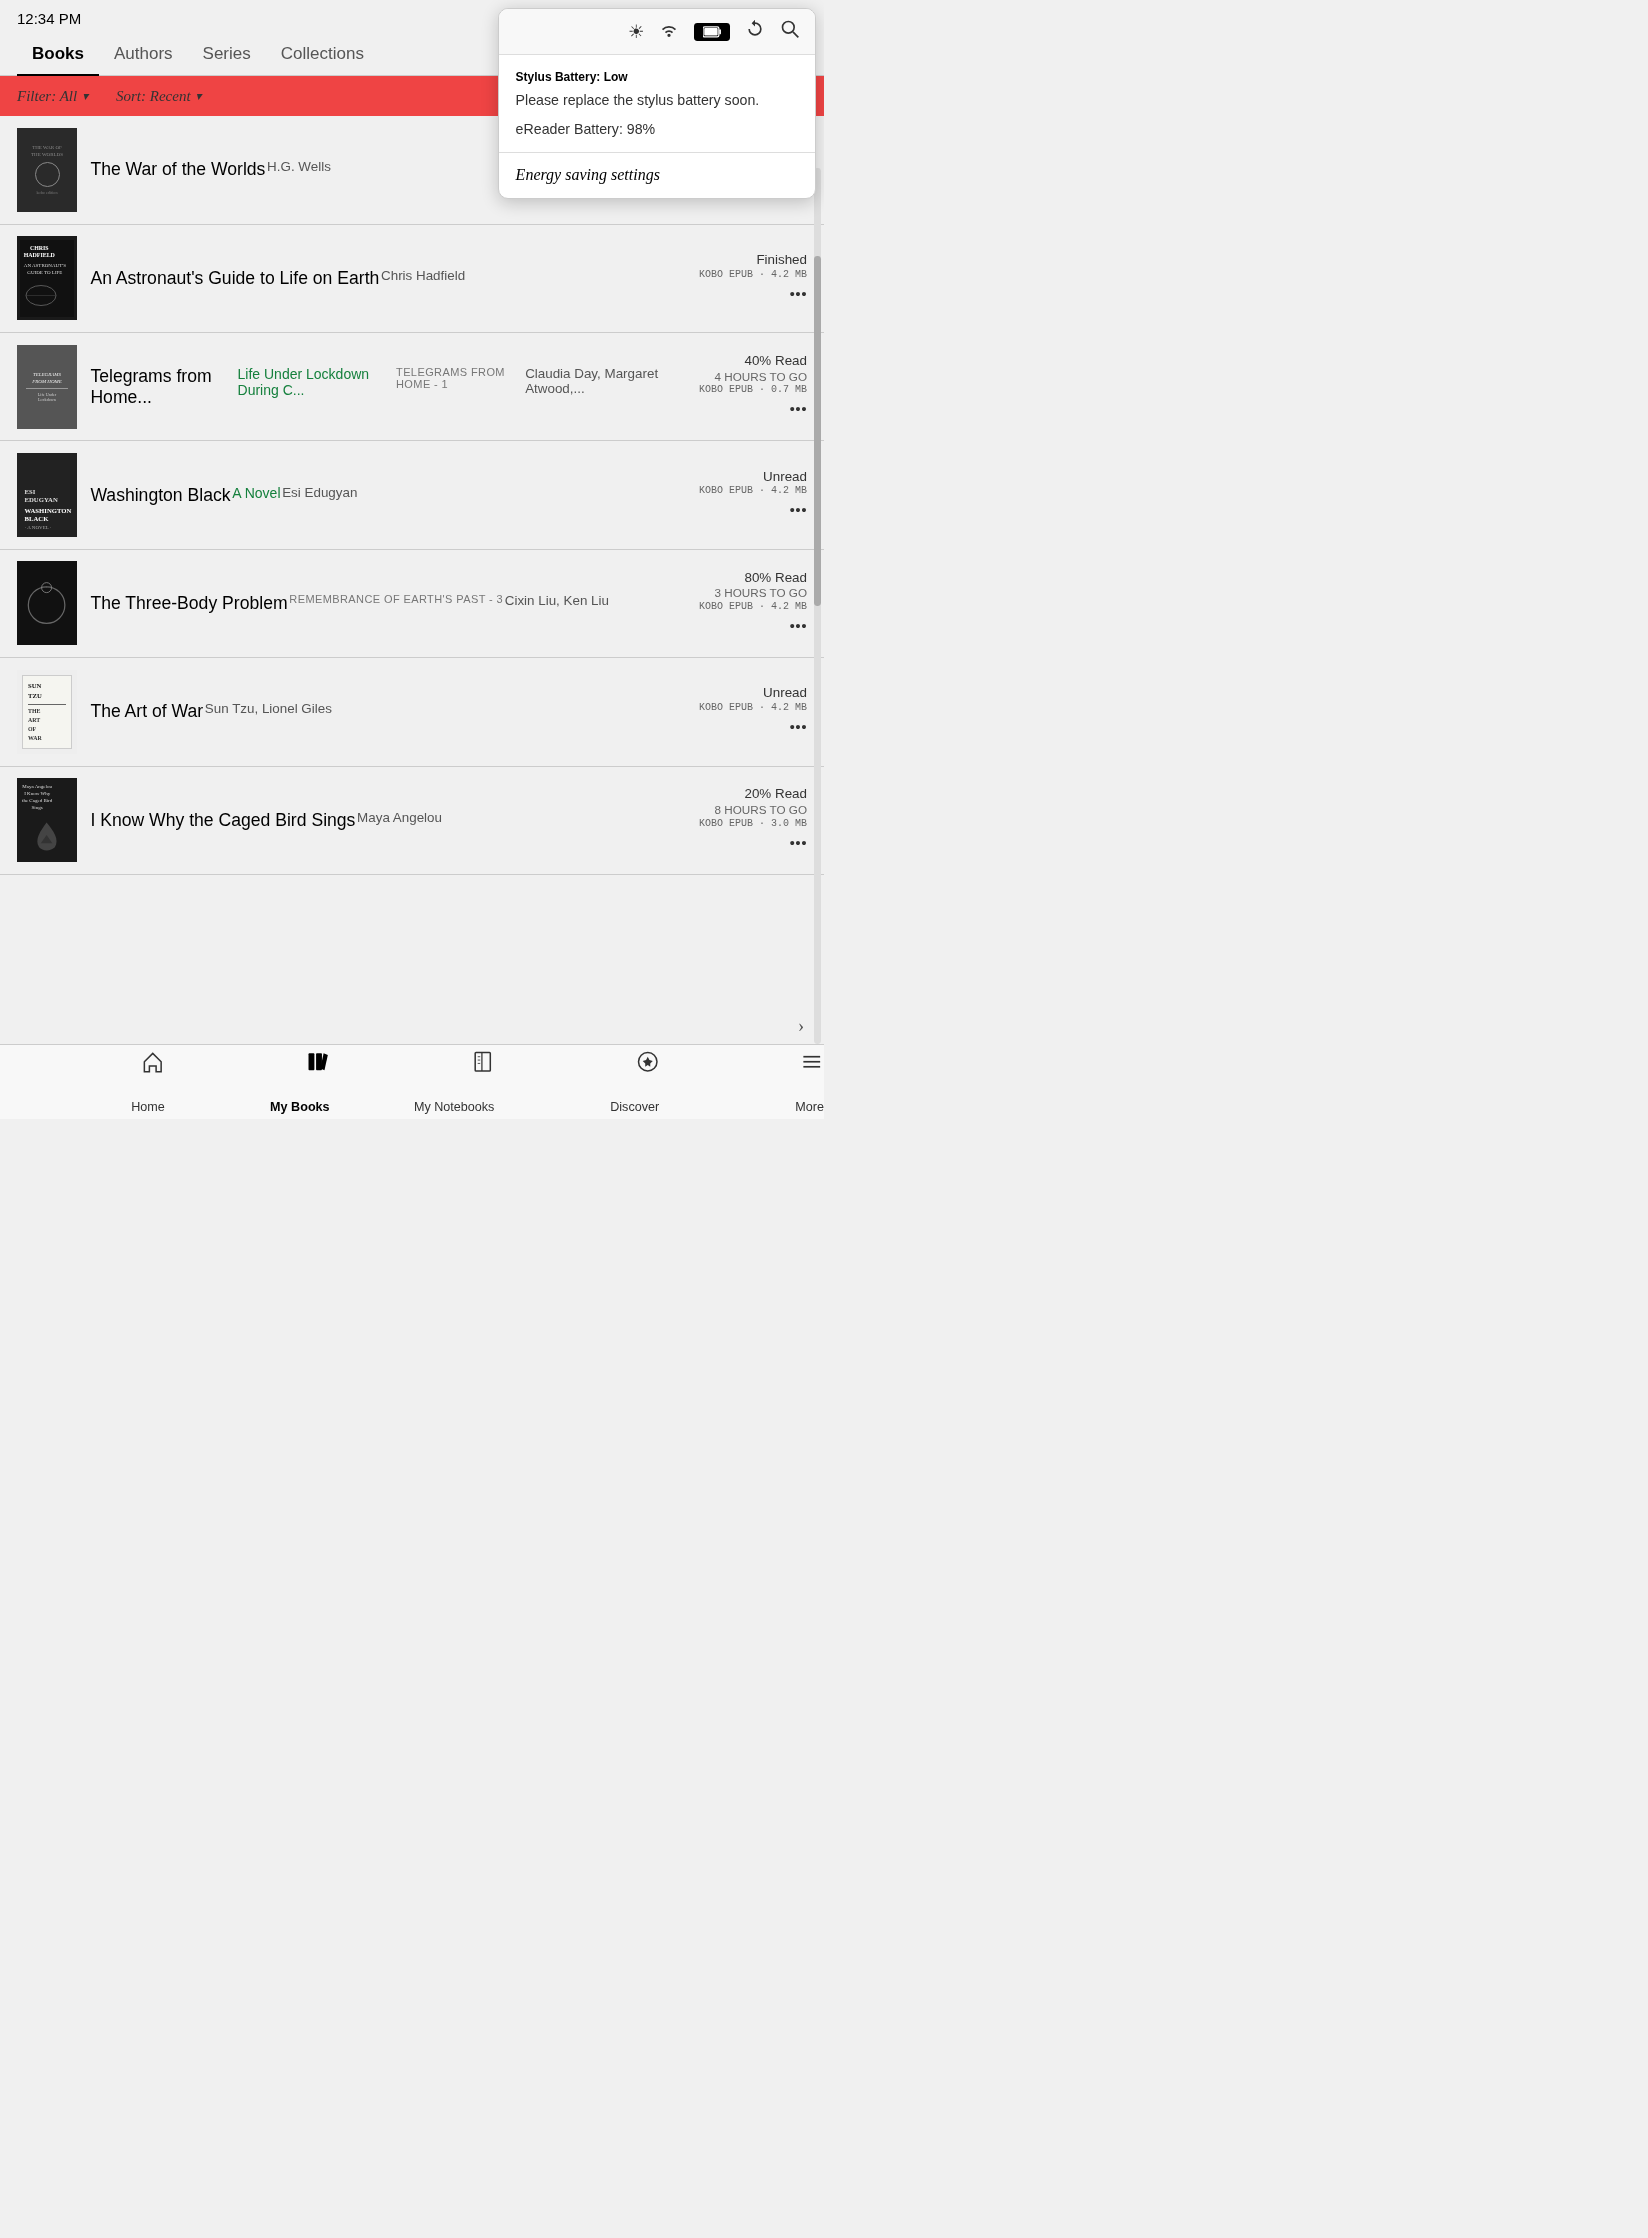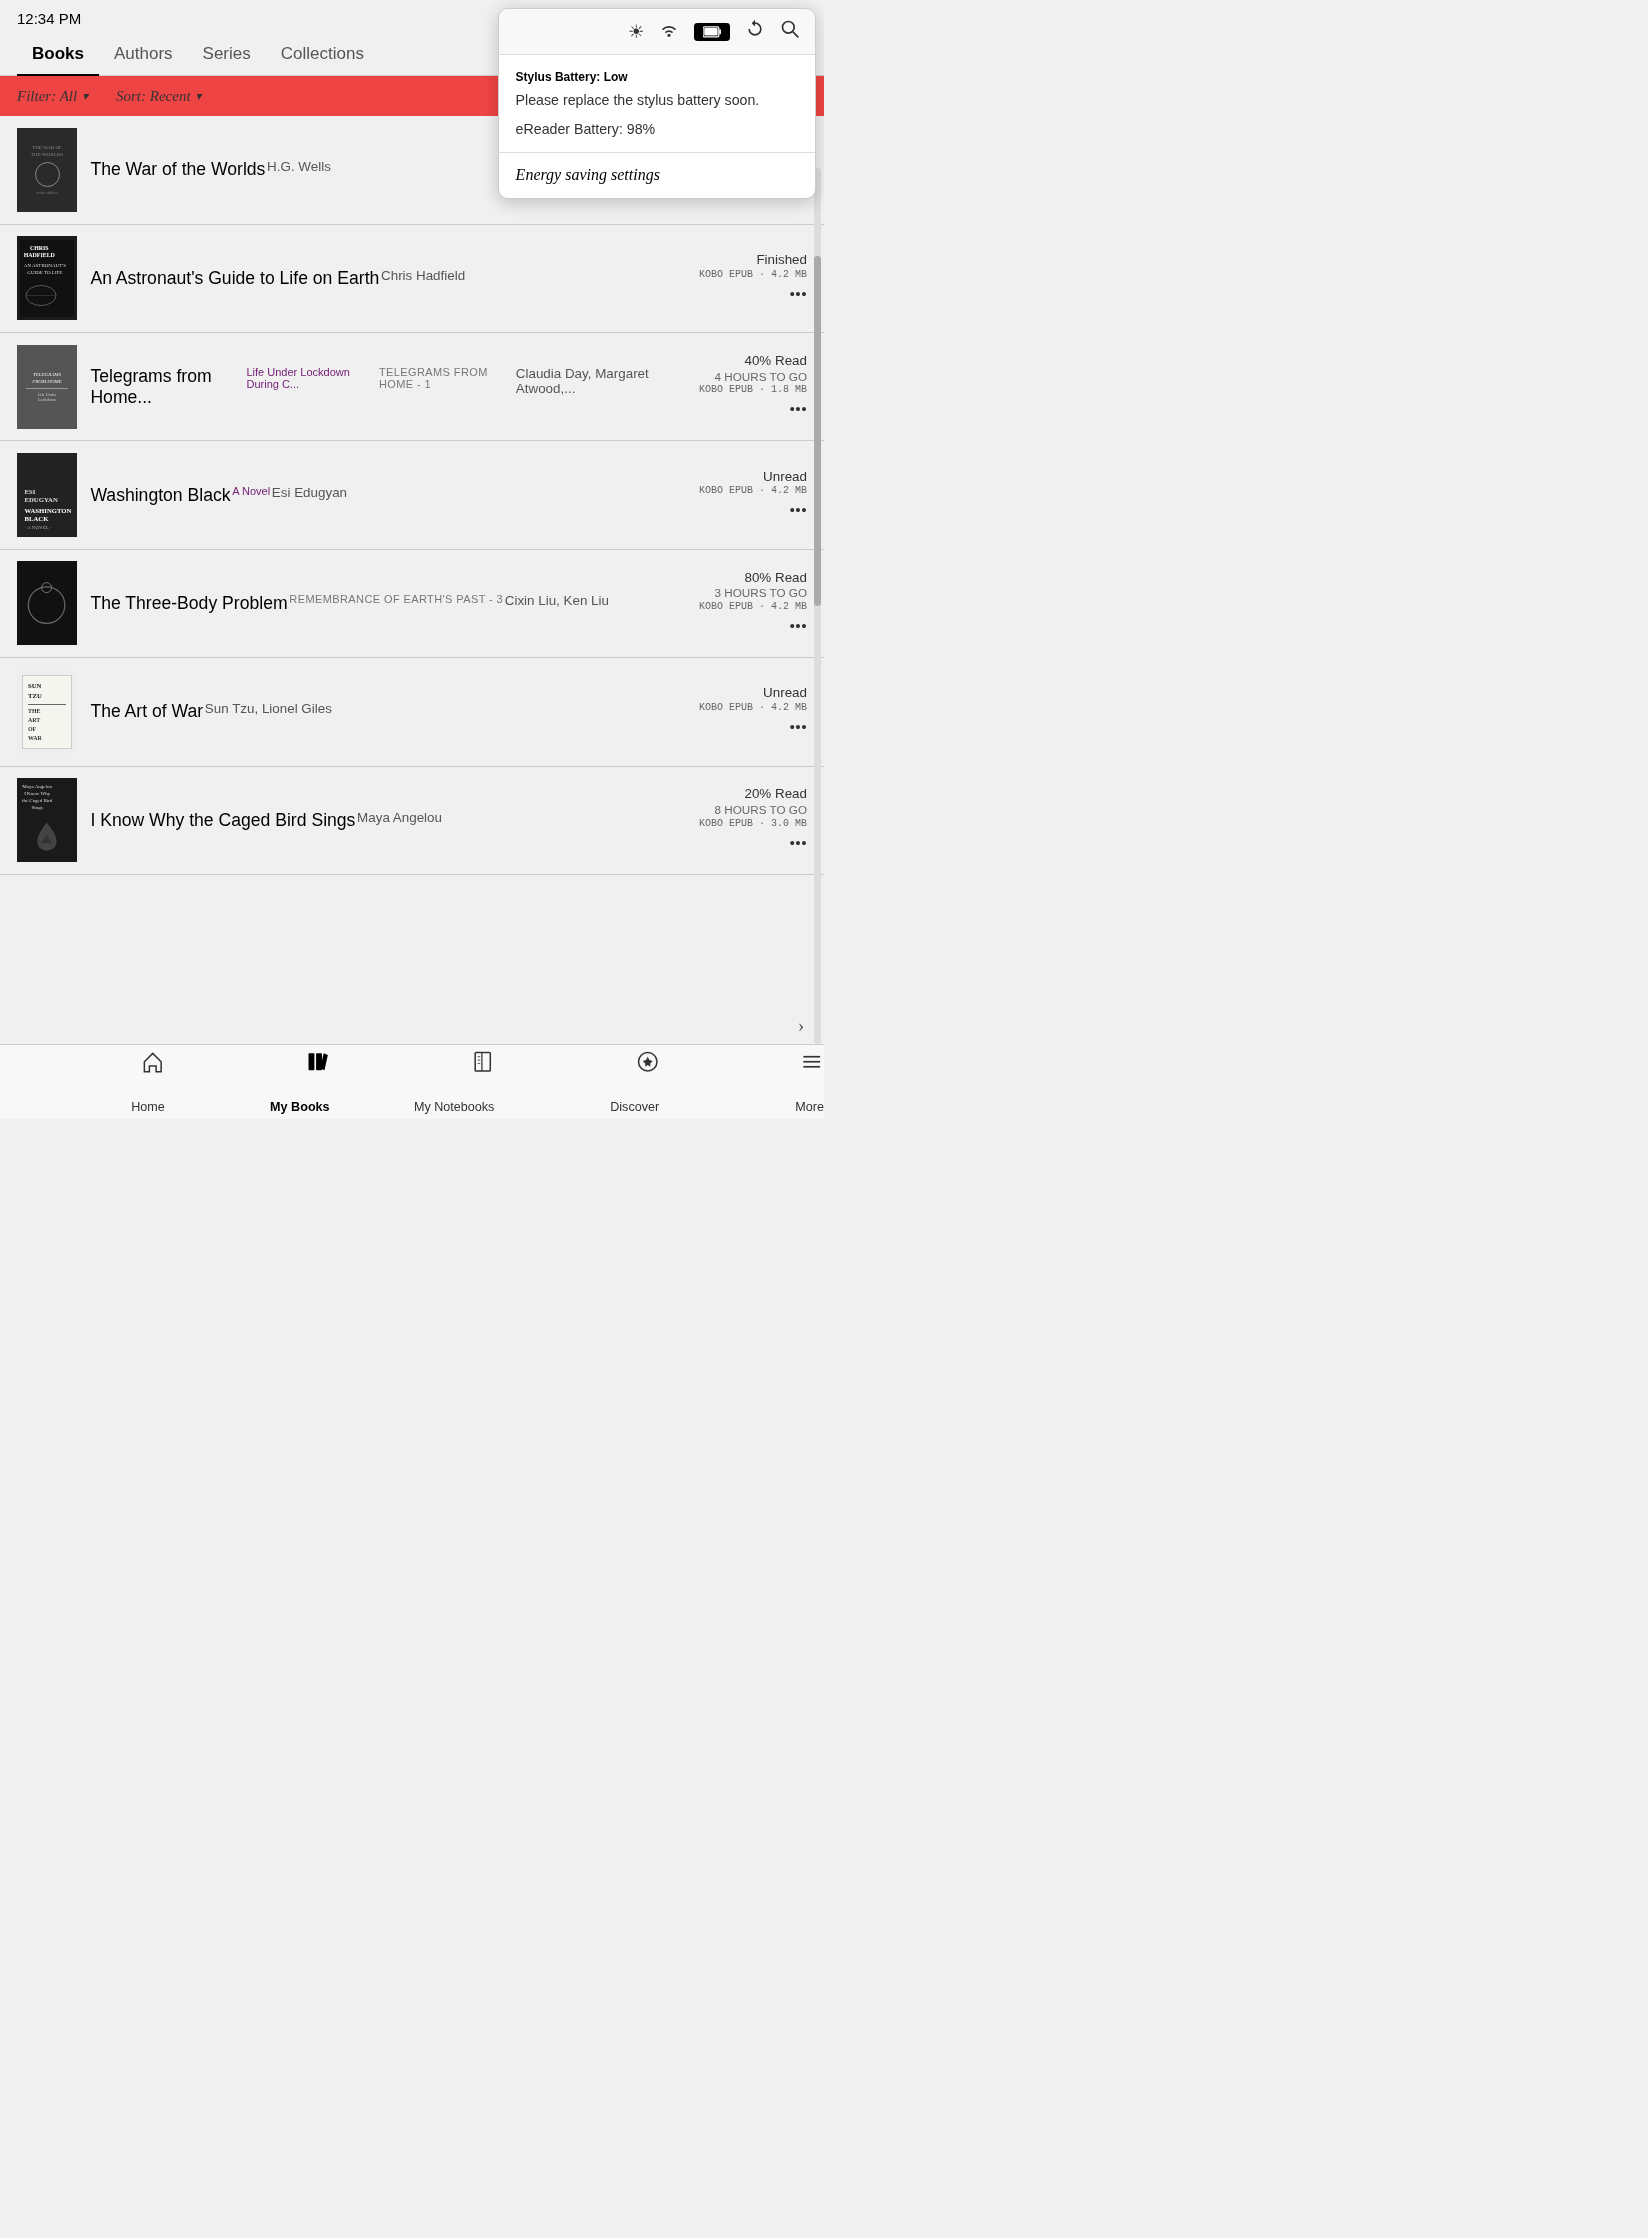--- a/index.html
+++ b/index.html
@@ -186,23 +186,23 @@
     }
 
     .book-title {
       font-size: 17.6px;
       font-family: Arial, sans-serif;
       color: #000;
       font-weight: normal;
     }
 
     .book-subtitle {
-      font-size: 11px;
-      font-family: Arial, sans-serif;
-      color: #701a75;
+      font-size: 14px;
+      font-family: Arial, sans-serif;
+      color: #15803d;
     }
 
     .book-series {
       font-size: 11px;
       font-family: Arial, sans-serif;
       color: #777;
       text-transform: uppercase;
       letter-spacing: 0.4px;
     }
 
@@ -488,21 +488,21 @@
     </div>
     <div class="book-info">
       <div class="book-title">Telegrams from Home...</div>
       <div class="book-subtitle">Life Under Lockdown During C...</div>
       <div class="book-series">TELEGRAMS FROM HOME - 1</div>
       <div class="book-author">Claudia Day, Margaret Atwood,...</div>
     </div>
     <div class="book-meta">
       <div class="book-status">40% Read</div>
       <div class="book-hours">4 HOURS TO GO</div>
-      <div class="book-format">KOBO EPUB · 1.8 MB</div>
+      <div class="book-format">KOBO EPUB · 0.7 MB</div>
       <div class="book-dots">•••</div>
     </div>
   </div>
 
   <div class="book-item">
     <div class="book-cover book-cover-washington">
       <div style="background:#222; width:100%; height:100%; display:flex; flex-direction:column; align-items:flex-start; justify-content:flex-end; padding:4.2px;">
         <div style="color:#ddd; font-size:6.7px; font-weight:bold; line-height:1.3;">ESI<br>EDUGYAN</div>
         <div style="color:#fff; font-size:6.7px; font-weight:bold; margin-top:1.7px; line-height:1.2;">WASHINGTON<br>BLACK</div>
         <div style="color:#aaa; font-size:5px; margin-top:1.7px;">· A NOVEL ·</div>

